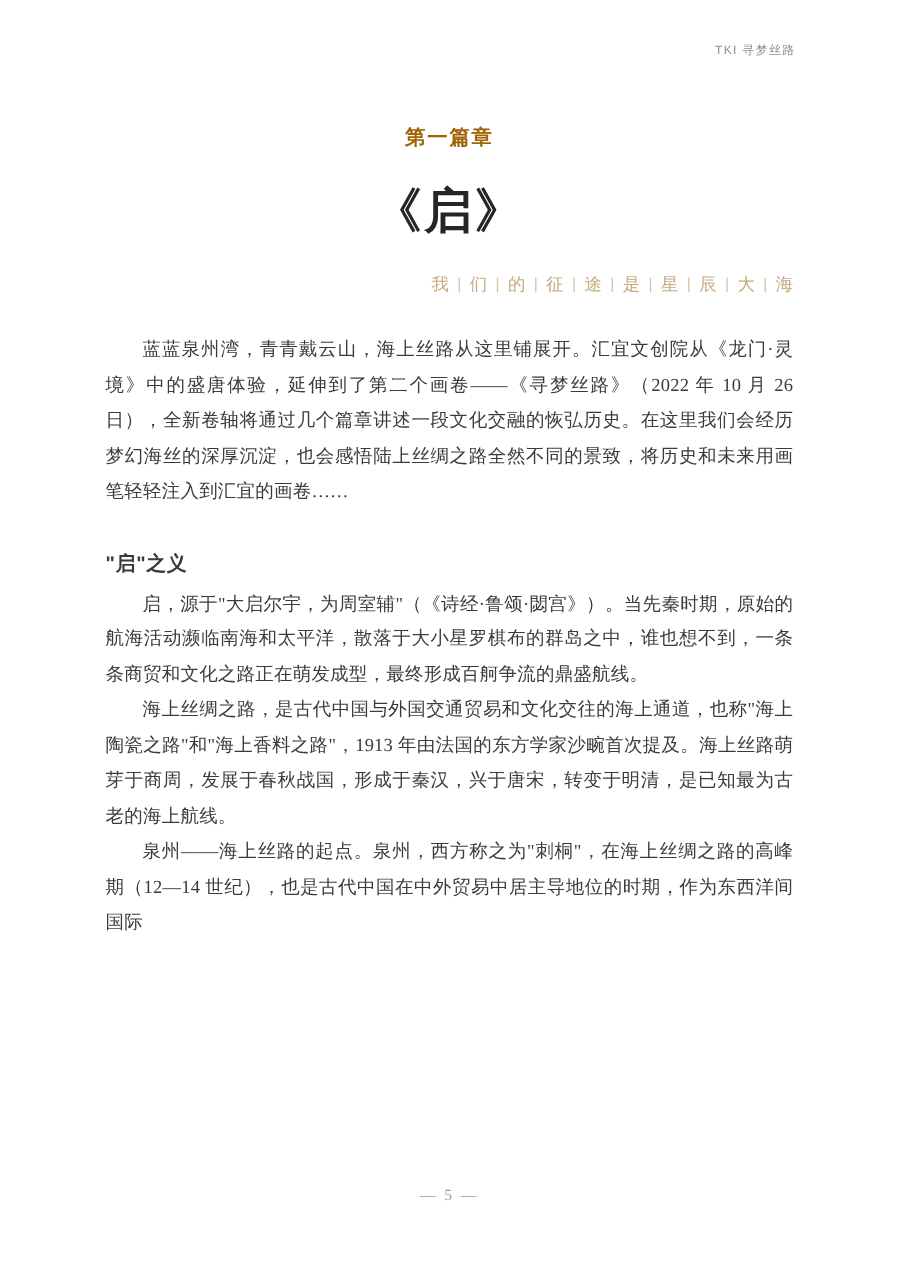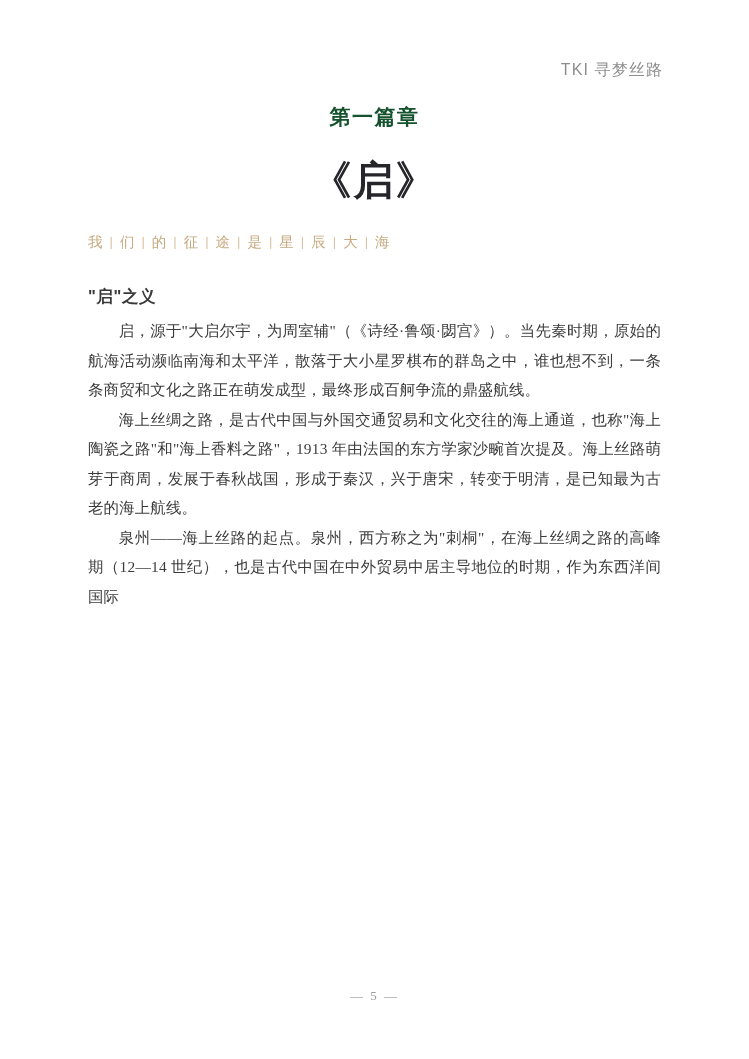--- a/index.html
+++ b/index.html
@@ -15,61 +15,61 @@
     width: 749px;
     height: 1059px;
     background: #ffffff;
     box-sizing: border-box;
     overflow: hidden;
   }
 
   
   .running-head {
     position: absolute;
-    top: 60px;
+    top: 35px;
     right: 86px;
     font-family: "Liberation Sans", "DejaVu Sans", sans-serif;
-    font-size: 16px;
+    font-size: 10px;
     letter-spacing: 1.1px;
     color: #8d8d8d;
     white-space: nowrap;
   }
 
   
   .content {
     position: absolute;
     left: 88px;
     top: 0;
     width: 573px;
   }
 
   .chapter-label {
     margin-top: 103px;
     text-align: center;
     font-family: "Liberation Sans", "DejaVu Sans", sans-serif;
     font-weight: bold;
-    font-size: 21px;
+    font-size: 17px;
     letter-spacing: 1.5px;
-    color: #14532d;
+    color: #a16207;
   }
 
   .chapter-title {
     margin-top: 28px;
     text-align: center;
     font-family: "Liberation Serif", "DejaVu Serif", serif;
     font-weight: bold;
     font-size: 40px;
     letter-spacing: 2px;
     color: #26262a;
     line-height: 1.1;
   }
 
   .tagline {
     margin-top: 30px;
-    text-align: left;
+    text-align: right;
     font-family: "Liberation Sans", "DejaVu Sans", sans-serif;
     font-size: 14.5px;
     color: #c6a97f;
     white-space: nowrap;
   }
   .tagline .ch { letter-spacing: 0; }
   .tagline .sep {
     display: inline-block;
     padding: 0 7px;
     color: #d8c3a3;
@@ -126,20 +126,21 @@
   <div class="running-head">TKI  寻梦丝路</div>
 
   <div class="content">
 
     <div class="chapter-label">第一篇章</div>
 
     <div class="chapter-title">《启》</div>
 
     <div class="tagline" style="color: rgb(198, 169, 127);"><span class="ch">我</span><span class="sep">|</span><span class="ch">们</span><span class="sep">|</span><span class="ch">的</span><span class="sep">|</span><span class="ch">征</span><span class="sep">|</span><span class="ch">途</span><span class="sep">|</span><span class="ch">是</span><span class="sep">|</span><span class="ch">星</span><span class="sep">|</span><span class="ch">辰</span><span class="sep">|</span><span class="ch">大</span><span class="sep">|</span><span class="ch">海</span></div>
 
+    <p class="body first">蓝蓝泉州湾，青青戴云山，海上丝路从这里铺展开。汇宜文创院从《龙门·灵境》中的盛唐体验，延伸到了第二个画卷——《寻梦丝路》（2022 年 10 月 26 日），全新卷轴将通过几个篇章讲述一段文化交融的恢弘历史。在这里我们会经历梦幻海丝的深厚沉淀，也会感悟陆上丝绸之路全然不同的景致，将历史和未来用画笔轻轻注入到汇宜的画卷……</p>
 
     <h2 class="section s1">"启"之义</h2>
 
     <p class="body">启，源于"大启尔宇，为周室辅"（《诗经·鲁颂·閟宫》）。当先秦时期，原始的航海活动濒临南海和太平洋，散落于大小星罗棋布的群岛之中，谁也想不到，一条条商贸和文化之路正在萌发成型，最终形成百舸争流的鼎盛航线。</p>
 
     <p class="body">海上丝绸之路，是古代中国与外国交通贸易和文化交往的海上通道，也称"海上陶瓷之路"和"海上香料之路"，1913 年由法国的东方学家沙畹首次提及。海上丝路萌芽于商周，发展于春秋战国，形成于秦汉，兴于唐宋，转变于明清，是已知最为古老的海上航线。</p>
 
 
 
     <p class="body">泉州——海上丝路的起点。泉州，西方称之为"刺桐"，在海上丝绸之路的高峰期（12—14 世纪），也是古代中国在中外贸易中居主导地位的时期，作为东西洋间国际</p>

